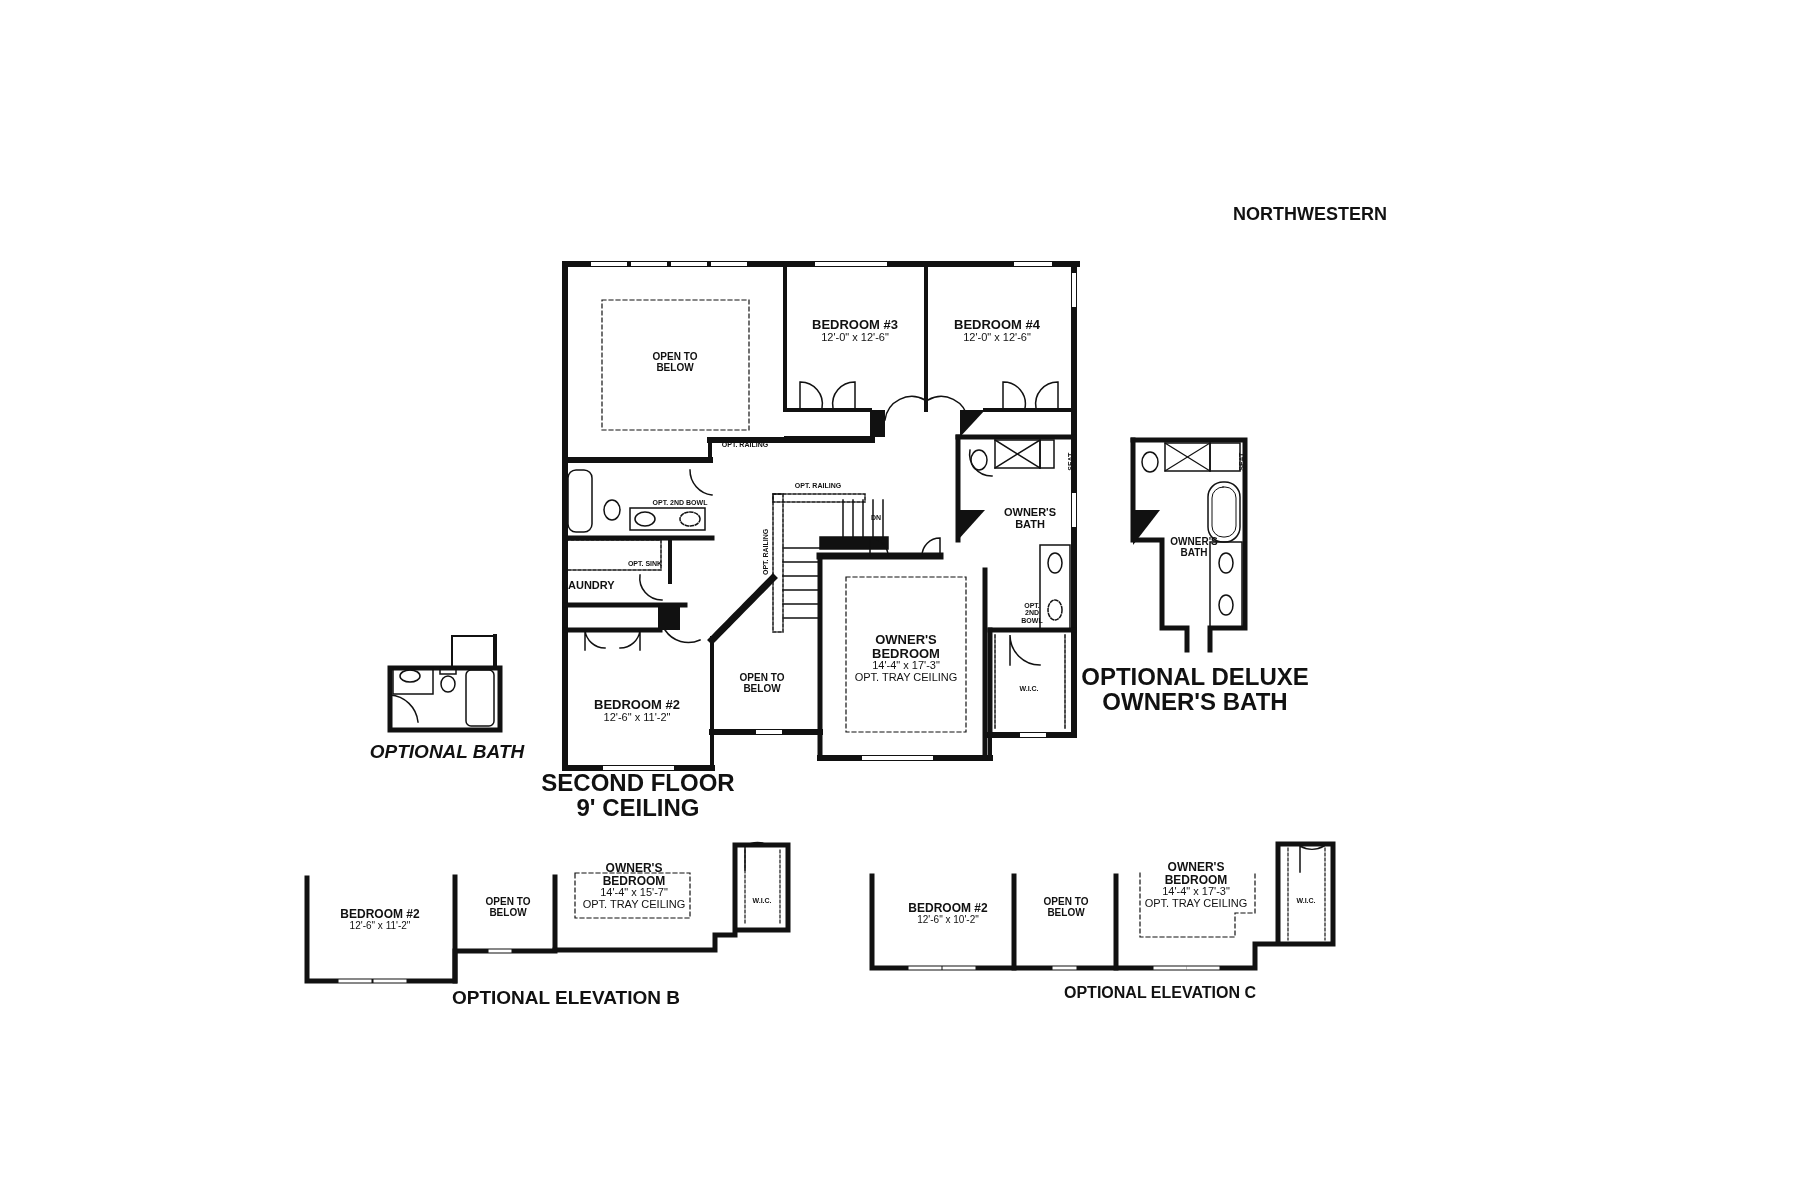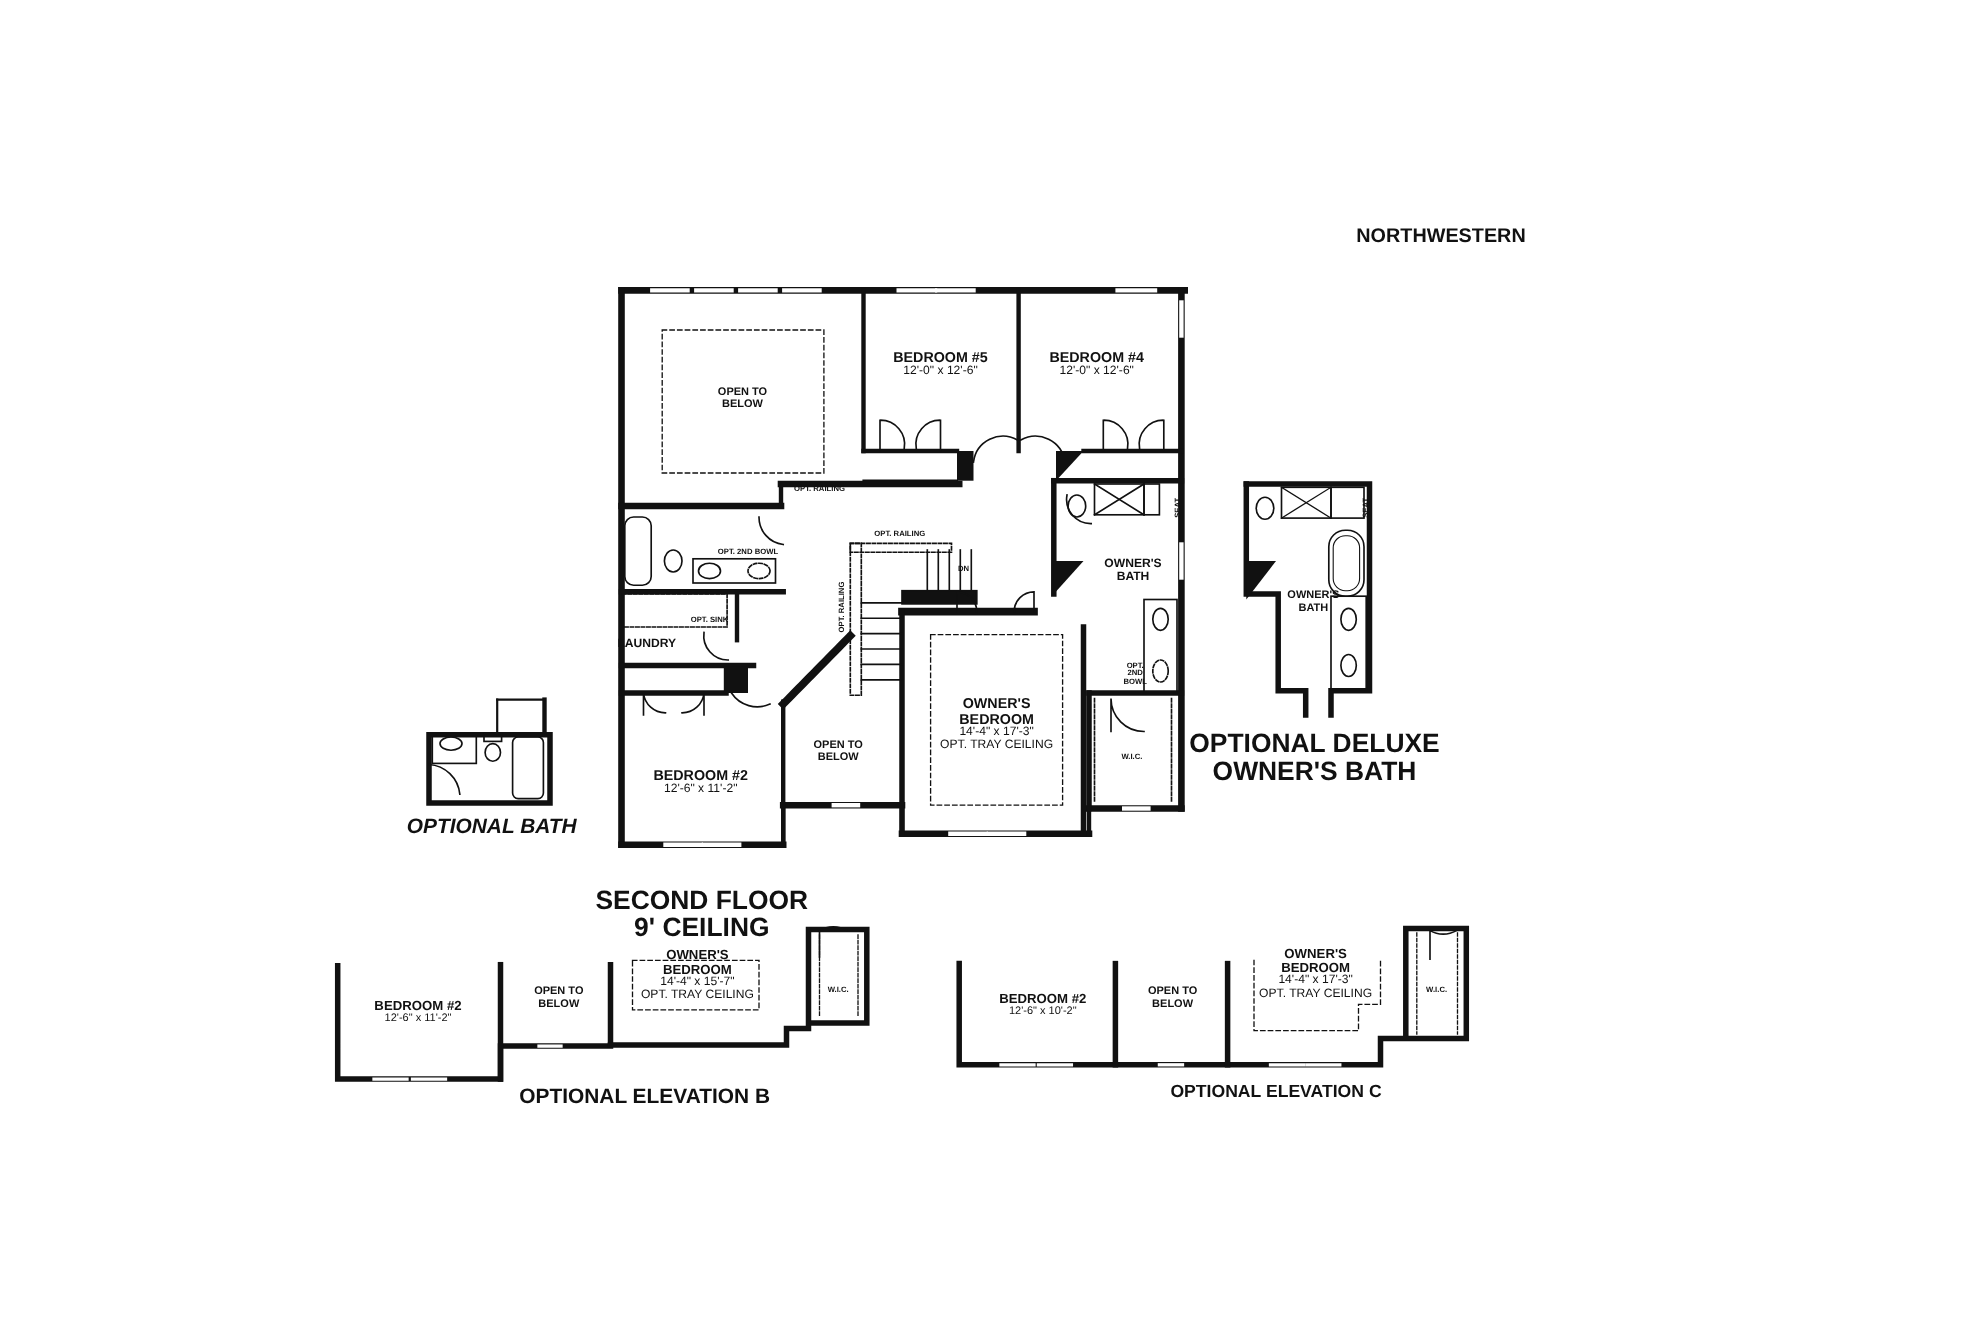--- a/index.html
+++ b/index.html
@@ -215,21 +215,21 @@
   </g>
 </svg>
 
 <div class="lbl title" style="left:1233px; top:205px;">NORTHWESTERN</div>
 
 <div class="lbl room small" style="left:675px; top:352px; font-size:10px;">
   <span>OPEN TO</span><br>
   <span>BELOW</span>
 </div>
 <div class="lbl room" style="left:855px; top:318px;">
-  <span>BEDROOM #5</span>
+  <span>BEDROOM #3</span>
   <span class="dim">12'-0" x 12'-6"</span>
 </div>
 <div class="lbl room" style="left:997px; top:318px;">
   <span>BEDROOM #4</span>
   <span class="dim">12'-0" x 12'-6"</span>
 </div>
 <div class="lbl room" style="left:1030px; top:507px; font-size:11px;">
   <span>OWNER'S</span><br>
   <span>BATH</span>
 </div>
@@ -256,21 +256,21 @@
 <div class="lbl tiny" style="left:680px; top:499px;">OPT. 2ND BOWL</div>
 <div class="lbl tiny" style="left:645px; top:560px;">OPT. SINK</div>
 <div class="lbl tiny" style="left:876px; top:514px;">DN</div>
 <div class="lbl tiny" style="left:1062px; top:458px; transform:rotate(-90deg);">SEAT</div>
 <div class="lbl tiny" style="left:1032px; top:602px;">
   <span>OPT.</span><br>
   <span>2ND</span><br>
   <span>BOWL</span>
 </div>
 
-<div class="lbl big" style="left:638px; top:806px;">
+<div class="lbl big" style="left:638px; top:770px;">
   <span>SECOND FLOOR</span><br>
   <span>9' CEILING</span>
 </div>
 
 <div class="lbl big" style="left:447px; top:742px; font-size:19px;font-style:italic;">OPTIONAL BATH</div>
 
 <div class="lbl room" style="left:1194px; top:537px; font-size:10px;">
   <span>OWNER'S</span><br>
   <span>BATH</span>
 </div>
@@ -288,21 +288,21 @@
   <span>OPEN TO</span><br>
   <span>BELOW</span>
 </div>
 <div class="lbl room" style="left:634px; top:862px; font-size:12px;">
   <span>OWNER'S</span><br>
   <span>BEDROOM</span>
   <span class="dim">14'-4" x 15'-7"</span>
   <span class="dim">OPT. TRAY CEILING</span>
 </div>
 <div class="lbl tiny" style="left:762px; top:897px;">W.I.C.</div>
-<div class="lbl big" style="left:586px; top:988px; font-size:19px;">OPTIONAL ELEVATION B</div>
+<div class="lbl big" style="left:566px; top:988px; font-size:19px;">OPTIONAL ELEVATION B</div>
 
 <div class="lbl room" style="left:948px; top:902px; font-size:12px;">
   <span>BEDROOM #2</span>
   <span class="dim" style="font-size:10px;">12'-6" x 10'-2"</span>
 </div>
 <div class="lbl room" style="left:1066px; top:897px; font-size:10px;">
   <span>OPEN TO</span><br>
   <span>BELOW</span>
 </div>
 <div class="lbl room" style="left:1196px; top:861px; font-size:12px;">

